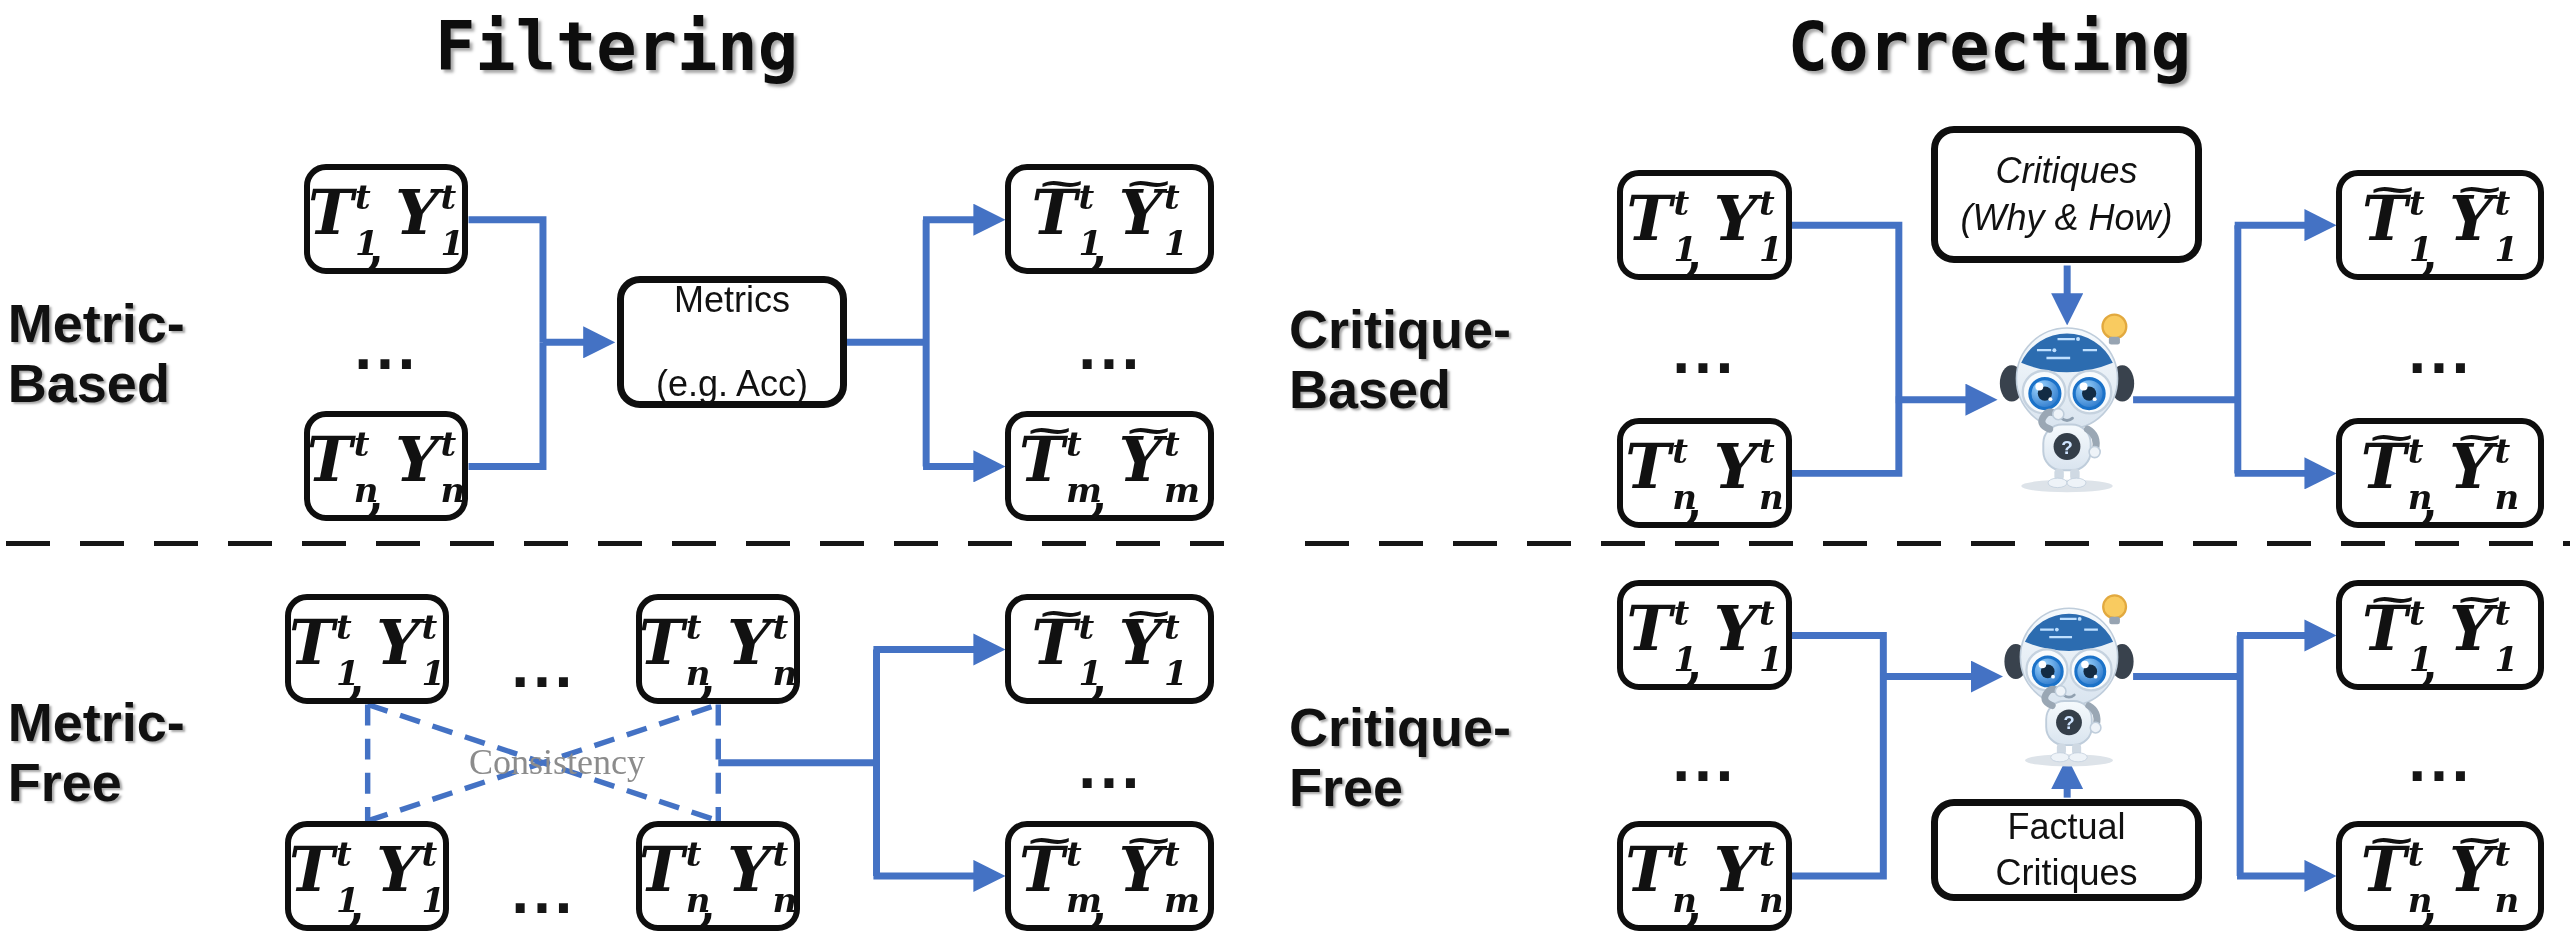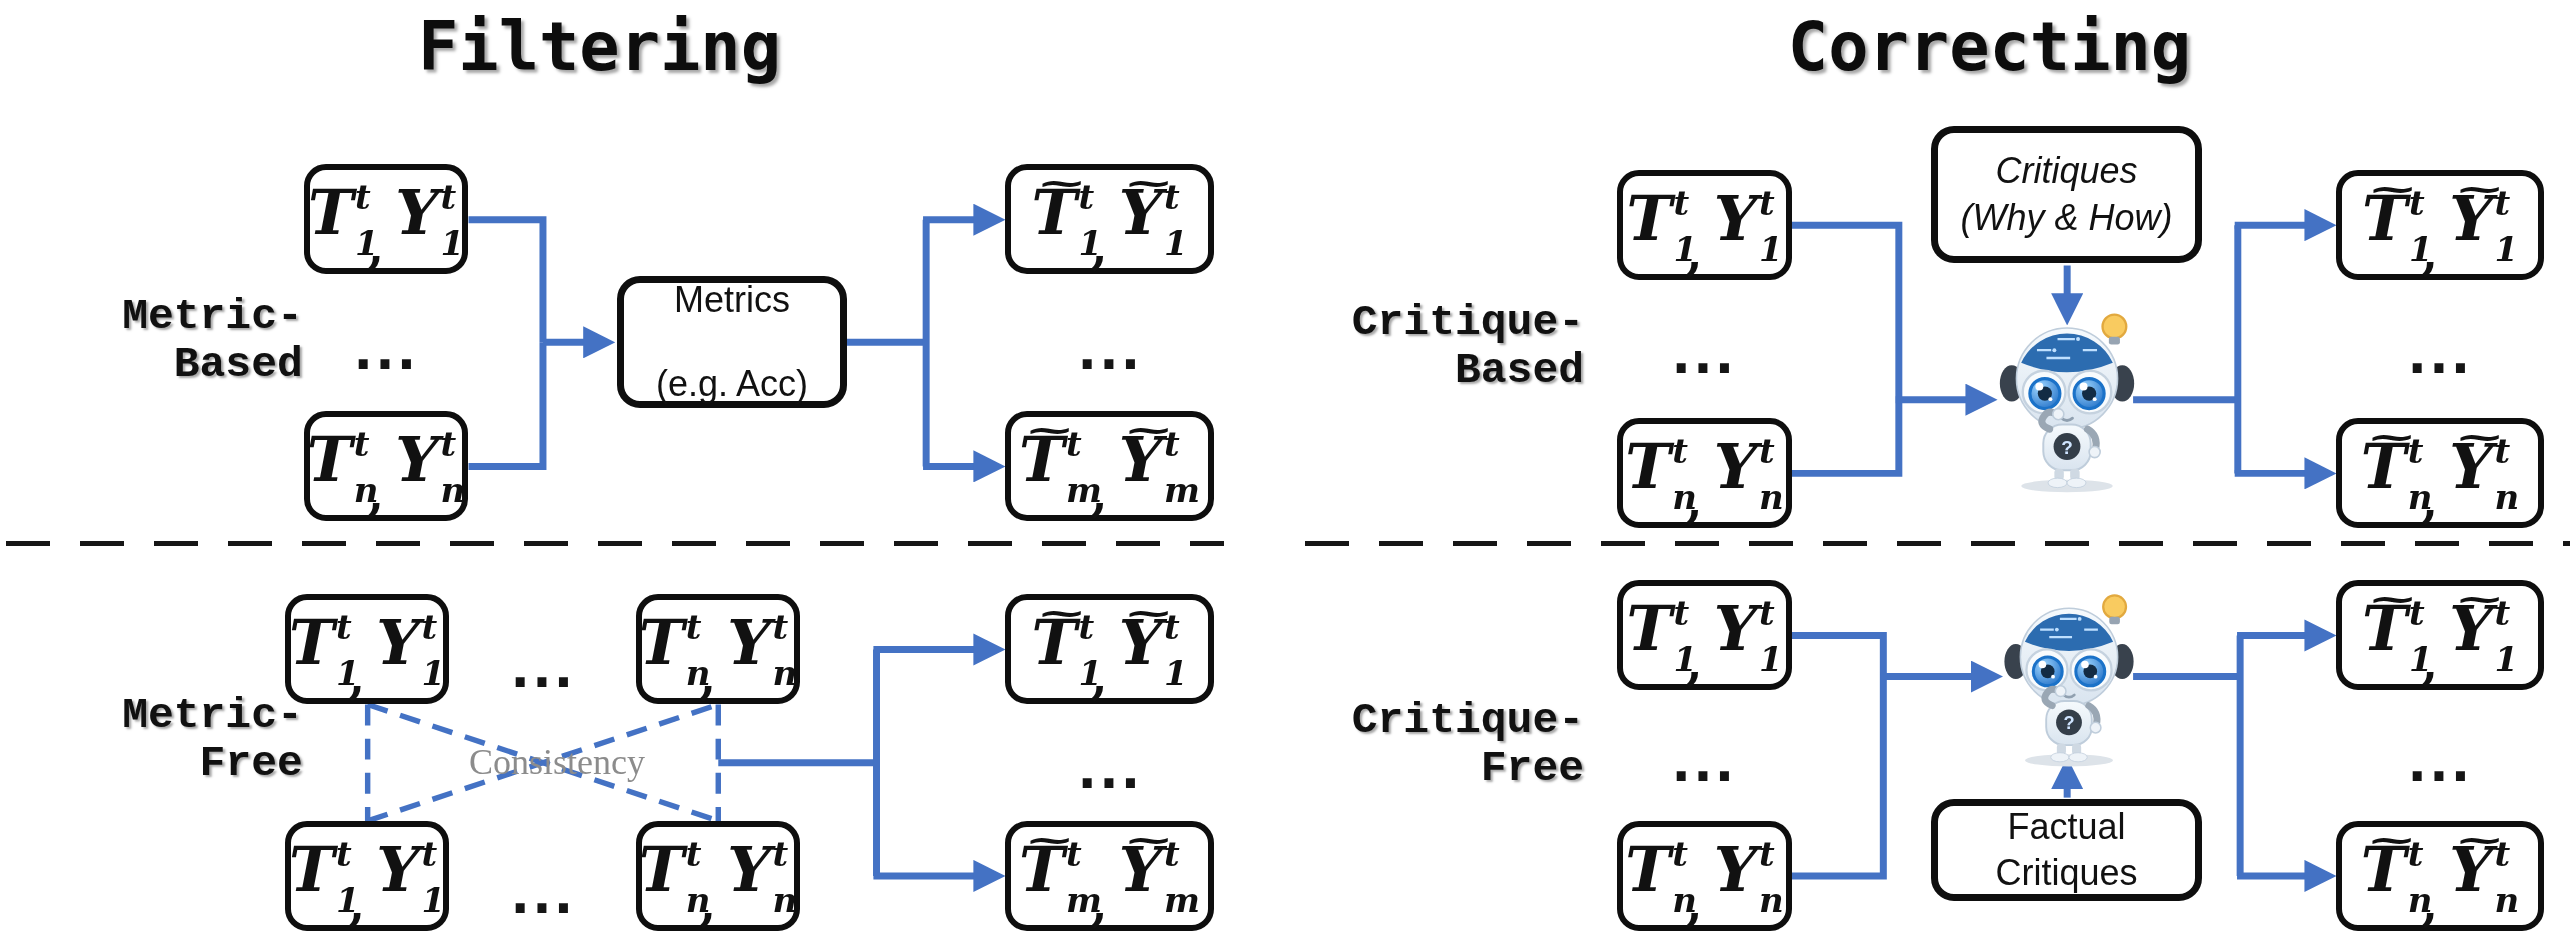--- a/index.html
+++ b/index.html
@@ -4,22 +4,22 @@
 <style>
   html,body{margin:0;padding:0;background:#fff;}
   .canvas{position:relative;width:2576px;height:939px;background:#ffffff;overflow:hidden;
           font-family:"Liberation Sans",sans-serif;}
   .overlay{position:absolute;left:0;top:0;width:2576px;height:939px;}
   .solid{stroke:#4472C4;stroke-width:9;fill:none;}
   .dashb{stroke:#4472C4;stroke-width:7;fill:none;stroke-dasharray:27 17;}
   .col-title{position:absolute;top:7.8px;width:621px;text-align:center;
       font-family:"DejaVu Sans Mono",monospace;font-weight:bold;font-size:67px;color:#0d0d0d;
       text-shadow:3.1px 3.1px 3.1px rgba(0,0,0,0.35);}
-  .quad-label{position:absolute;width:295px;text-align:right;
-      font-family:Liberation Mono, monospace;font-weight:bold;font-size:43px;line-height:1.12;
+  .quad-label{position:absolute;width:295px;text-align:left;
+      font-family:Liberation Sans, sans-serif;font-weight:bold;font-size:54px;line-height:1.12;
       color:#111;text-shadow:2.3px 2.3px 2.3px rgba(0,0,0,0.35);}
   .divider{position:absolute;top:541px;height:5.4px;
       background:repeating-linear-gradient(90deg,#161616 0 44px,transparent 44px 74px);}
   .mathbox{position:absolute;box-sizing:border-box;width:164px;height:110px;background:#fff;
       border:6.2px solid #0e0e0e;border-radius:22px;display:flex;align-items:center;justify-content:center;
       font-family:"DejaVu Serif",serif;font-weight:bold;color:#111;padding-top:3.1px;}
   .w225{width:175px;} .w268{width:208px;} .w270{width:209px;}
   .mvar{position:relative;display:inline-flex;align-items:flex-start;}
   .ml{font-size:61px;line-height:0.95;font-style:italic;}
   .ms{display:inline-flex;flex-direction:column;margin-left:1.6px;}
@@ -126,21 +126,21 @@
       <path class="solid" d="M2310 819 L2428 819 L2428 1129 L2310 1129"></path>
       <path class="solid" d="M2424 872 L2545 872" marker-end="url(#arr)"></path>
       <path class="solid" d="M2665 1028 L2665 1013" marker-end="url(#arr)"></path>
       <path class="solid" d="M2750 872 L2888 872"></path>
       <path class="solid" d="M2888 819 L2888 1129"></path>
       <path class="solid" d="M2884 819 L2975 819" marker-end="url(#arr)"></path>
       <path class="solid" d="M2884 1129 L2975 1129" marker-end="url(#arr)"></path>
     </g>
   </svg>
 
-  <div class="col-title" style="left:289px;">Filtering</div>
+  <div class="col-title" style="left:306px;">Filtering</div>
   <div class="col-title" style="left:1679px;">Correcting</div>
 
   <div class="divider" style="left:6.2px;width:1218px;"></div>
   <div class="divider" style="left:1305px;width:1265px;"></div>
 
   <div class="quad-label" style="left:7.8px;top:293px;">
     <div>Metric-</div>
     <div>Based</div>
   </div>
   <div class="quad-label" style="left:7.8px;top:692px;">

